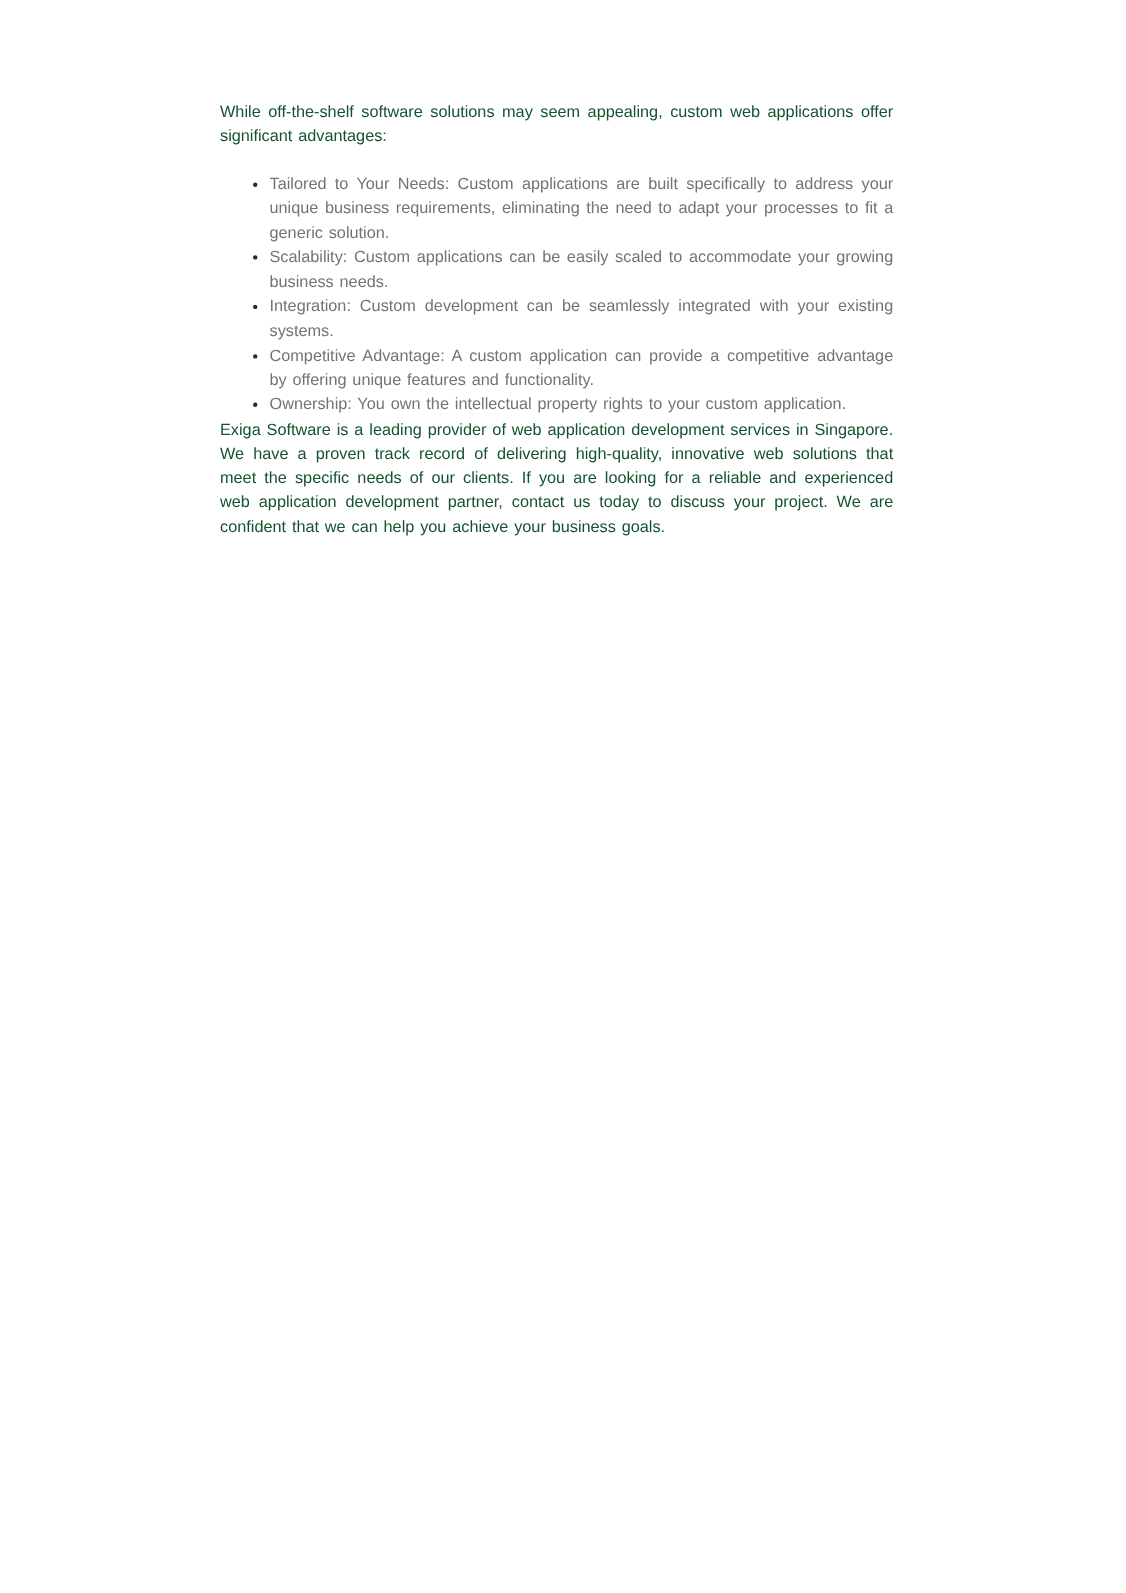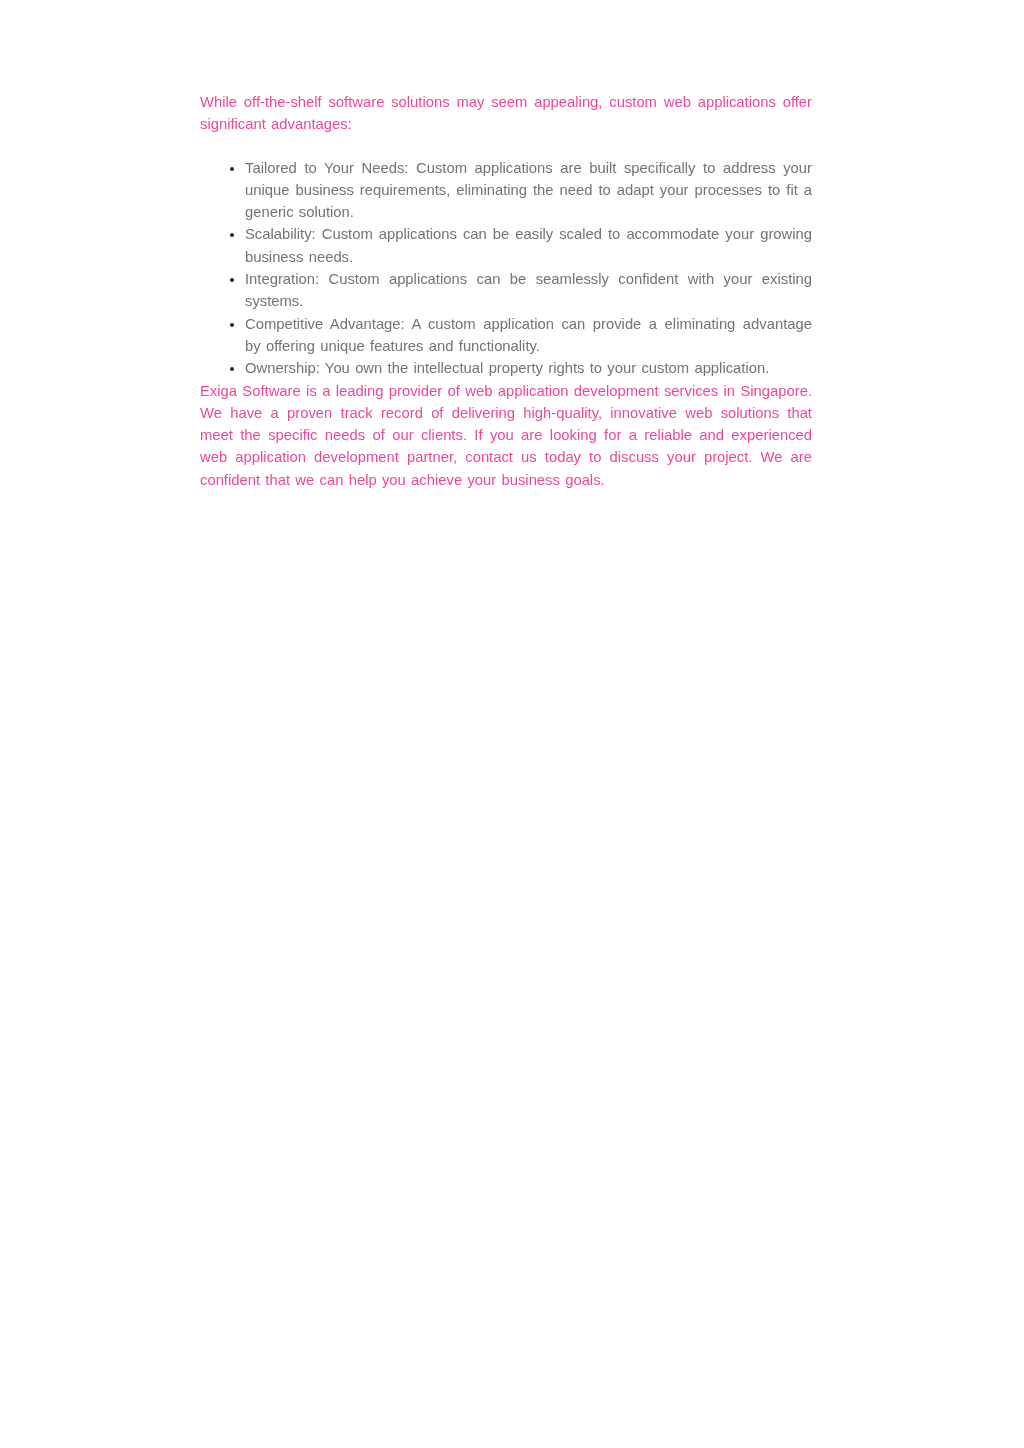--- a/index.html
+++ b/index.html
@@ -26,21 +26,21 @@
       color: #1c1c1c;
       letter-spacing: 0.2px;
       margin: 0 0 29px 0;
     }
     .section-heading.conclusion {
       margin-top: 47px;
     }
     .body-text {
       font-size: 14.8px;
       line-height: 22.3px;
-      color: #ec4899;
+      color: #14532d;
       text-align: justify;
       word-spacing: 0.08em;
       margin: 0;
     }
     ul.bullet-list {
       margin: 21px 0 0 0;
       padding-left: 45px;
       list-style: disc outside;
     }
     ul.bullet-list li {
@@ -61,22 +61,22 @@
 
 <div class="page-content">
 
   <section>
 
     <p class="body-text">While off-the-shelf software solutions may seem appealing, custom web applications offer significant advantages:</p>
 
     <ul class="bullet-list">
       <li>Tailored to Your Needs: Custom applications are built specifically to address your unique business requirements, eliminating the need to adapt your processes to fit a generic solution.</li>
       <li>Scalability: Custom applications can be easily scaled to accommodate your growing business needs.</li>
-      <li>Integration: Custom applications can be seamlessly confident with your existing systems.</li>
-      <li>Competitive Advantage: A custom application can provide a eliminating advantage by offering unique features and functionality.</li>
+      <li>Integration: Custom development can be seamlessly integrated with your existing systems.</li>
+      <li>Competitive Advantage: A custom application can provide a competitive advantage by offering unique features and functionality.</li>
       <li>Ownership: You own the intellectual property rights to your custom application.</li>
     </ul>
   </section>
 
   <section>
 
     <p class="body-text">Exiga Software is a leading provider of web application development services in Singapore. We have a proven track record of delivering high-quality, innovative web solutions that meet the specific needs of our clients. If you are looking for a reliable and experienced web application development partner, contact us today to discuss your project. We are confident that we can help you achieve your business goals.</p>
   </section>
 
 </div>

